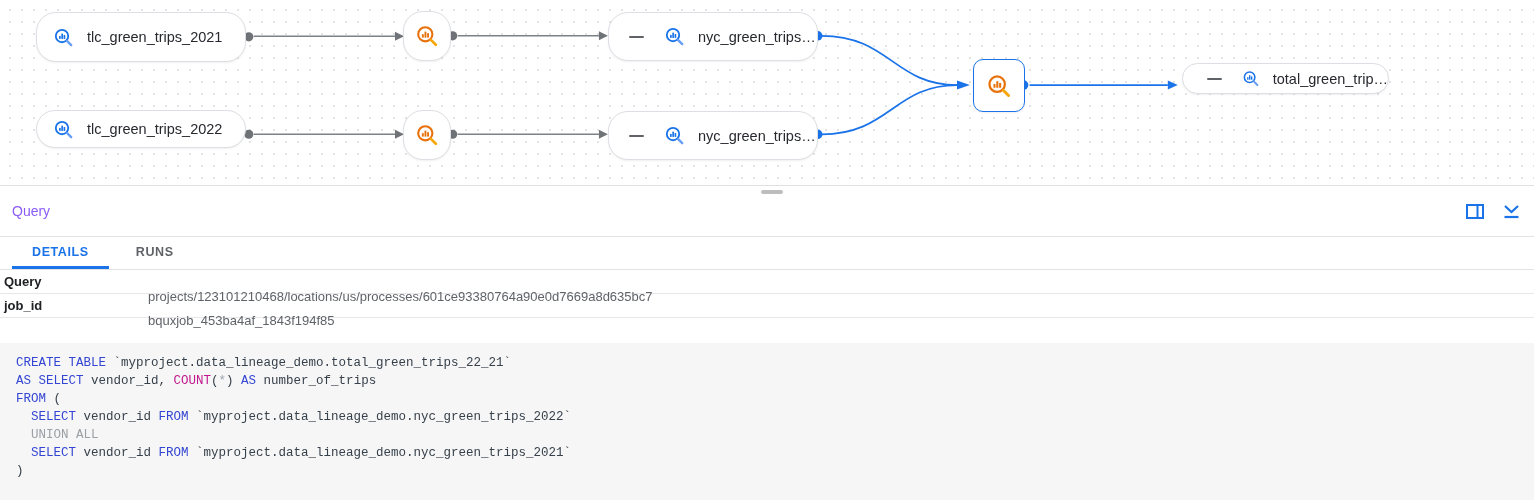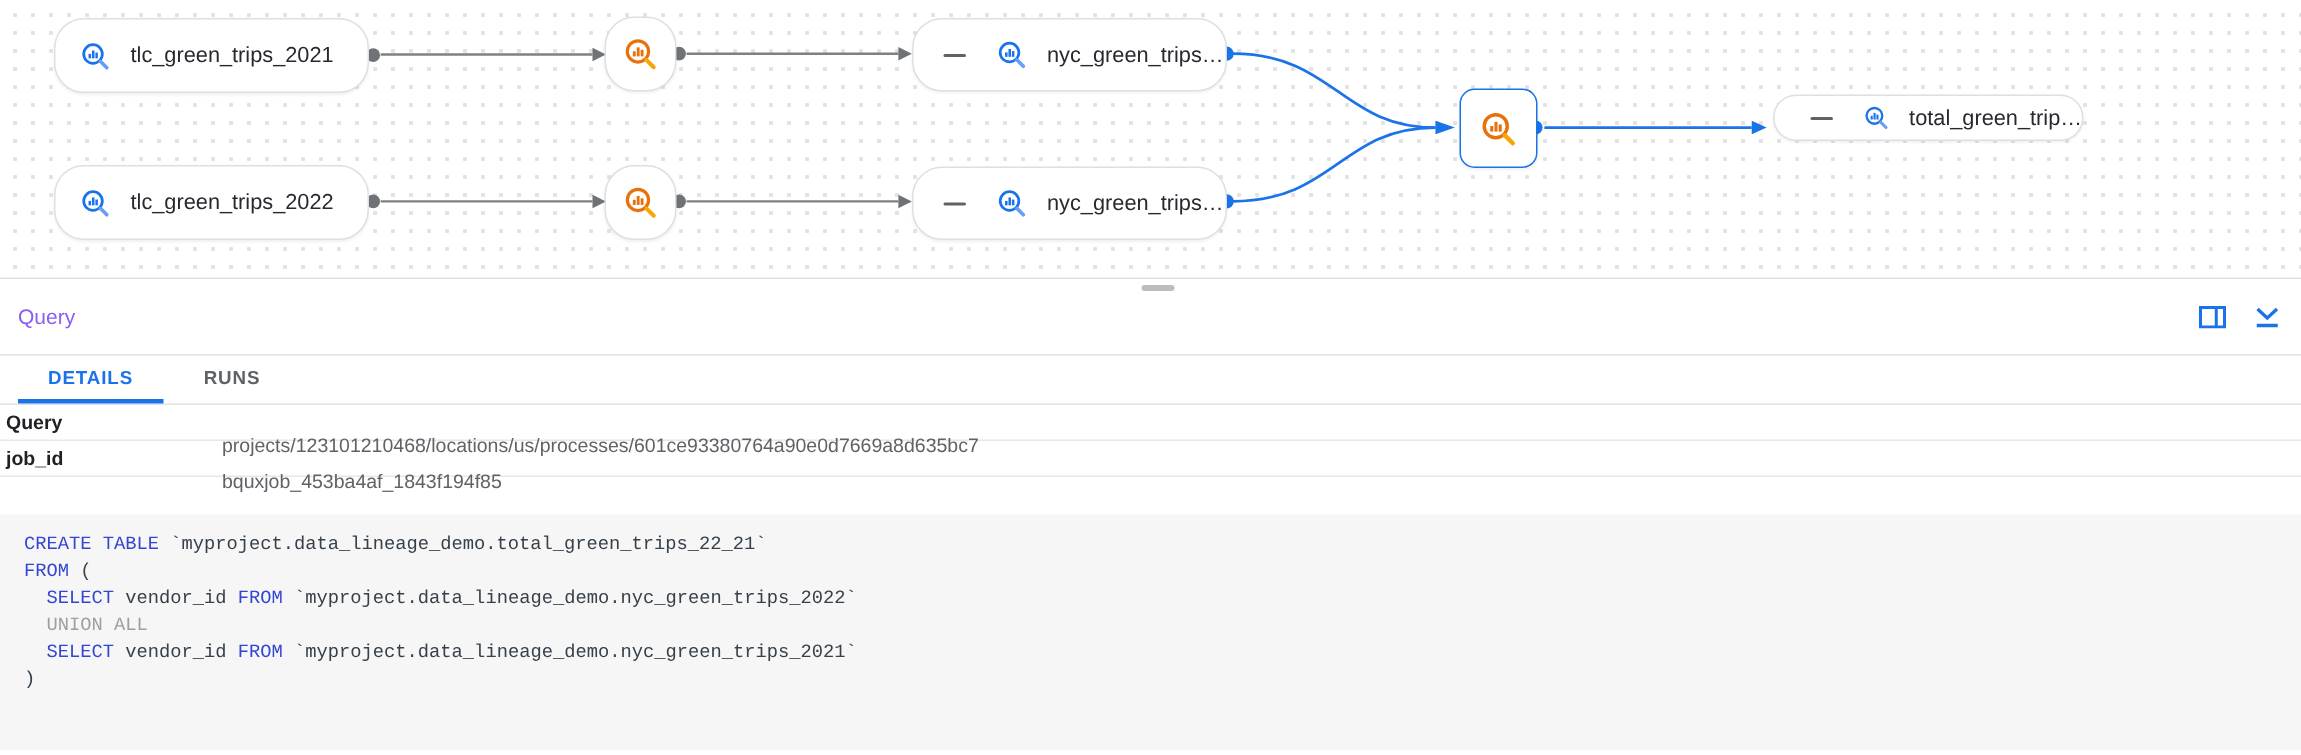--- a/index.html
+++ b/index.html
@@ -109,21 +109,21 @@
     <svg class="bq-icon" width="21" height="21" viewBox="0 0 24 24">
       <circle cx="10.3" cy="10.3" r="7.1" fill="none" stroke="#1a73e8" stroke-width="2.1"></circle>
       <line x1="15.9" y1="15.9" x2="20.8" y2="20.8" stroke="#669df6" stroke-width="2.7" stroke-linecap="round"></line>
       <rect x="6.9" y="10.2" width="1.9" height="3.4" fill="#1a73e8"></rect>
       <rect x="9.5" y="7.6" width="1.9" height="6" fill="#1a73e8"></rect>
       <rect x="12.1" y="9.2" width="1.9" height="4.4" fill="#1a73e8"></rect>
     </svg>
     <span class="node-label">tlc_green_trips_2021</span>
   </div>
 
-  <div class="node table-node" style="left:36px; top:110px; width:210px; height:50px;">
+  <div class="node table-node" style="left:36px; top:110px; width:210px; height:38px;">
     <svg class="bq-icon" width="21" height="21" viewBox="0 0 24 24">
       <circle cx="10.3" cy="10.3" r="7.1" fill="none" stroke="#1a73e8" stroke-width="2.1"></circle>
       <line x1="15.9" y1="15.9" x2="20.8" y2="20.8" stroke="#669df6" stroke-width="2.7" stroke-linecap="round"></line>
       <rect x="6.9" y="10.2" width="1.9" height="3.4" fill="#1a73e8"></rect>
       <rect x="9.5" y="7.6" width="1.9" height="6" fill="#1a73e8"></rect>
       <rect x="12.1" y="9.2" width="1.9" height="4.4" fill="#1a73e8"></rect>
     </svg>
     <span class="node-label">tlc_green_trips_2022</span>
   </div>
 
@@ -233,19 +233,20 @@
         <div class="kv-val">projects/123101210468/locations/us/processes/601ce93380764a90e0d7669a8d635bc7</div>
       </div>
       <div class="kv-row">
         <div class="kv-key">job_id</div>
         <div class="kv-val">bquxjob_453ba4af_1843f194f85</div>
       </div>
     </div>
 
   <div class="sql-block" id="sql-block">
       <div class="sql-line"><span class="tok-kw">CREATE TABLE</span><span class="tok-pl"> `myproject.data_lineage_demo.total_green_trips_22_21`</span></div>
+      <div class="sql-line"><span class="tok-kw">AS SELECT</span><span class="tok-pl"> vendor_id, </span><span class="tok-fn">COUNT</span><span class="tok-pl">(</span><span class="tok-dim">*</span><span class="tok-pl">) </span><span class="tok-kw">AS</span><span class="tok-pl"> number_of_trips</span></div>
       <div class="sql-line"><span class="tok-kw">FROM</span><span class="tok-pl"> (</span></div>
       <div class="sql-line"><span class="tok-pl">  </span><span class="tok-kw">SELECT</span><span class="tok-pl"> vendor_id </span><span class="tok-kw">FROM</span><span class="tok-pl"> `myproject.data_lineage_demo.nyc_green_trips_2022`</span></div>
       <div class="sql-line"><span class="tok-pl">  </span><span class="tok-dim">UNION ALL</span></div>
       <div class="sql-line"><span class="tok-pl">  </span><span class="tok-kw">SELECT</span><span class="tok-pl"> vendor_id </span><span class="tok-kw">FROM</span><span class="tok-pl"> `myproject.data_lineage_demo.nyc_green_trips_2021`</span></div>
       <div class="sql-line"><span class="tok-pl">)</span></div>
     </div>
 </div>
 
 </body></html>

